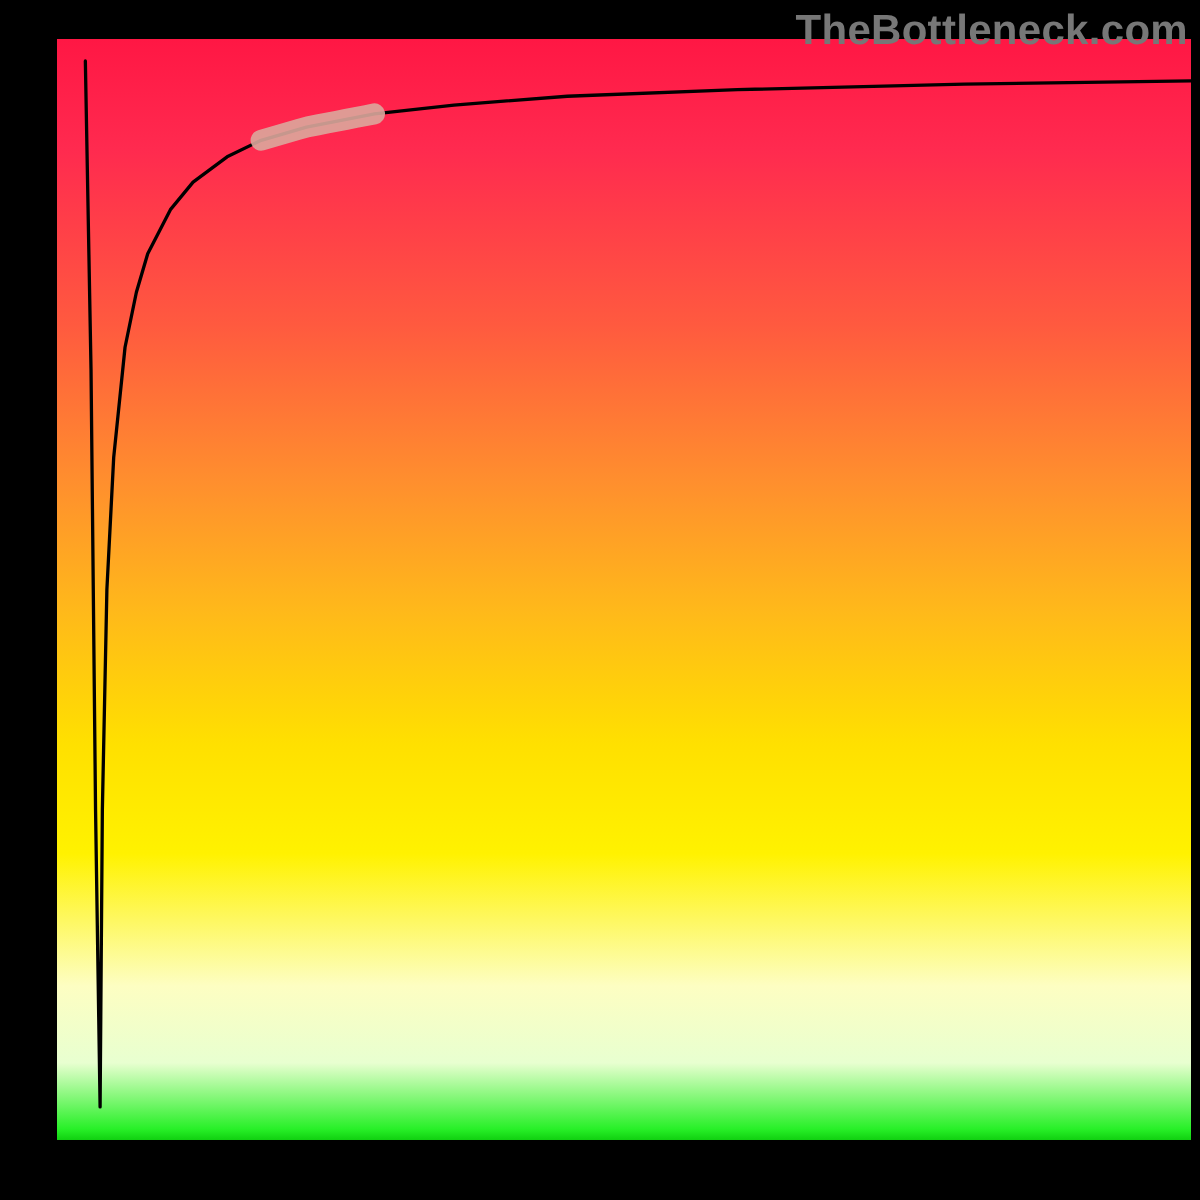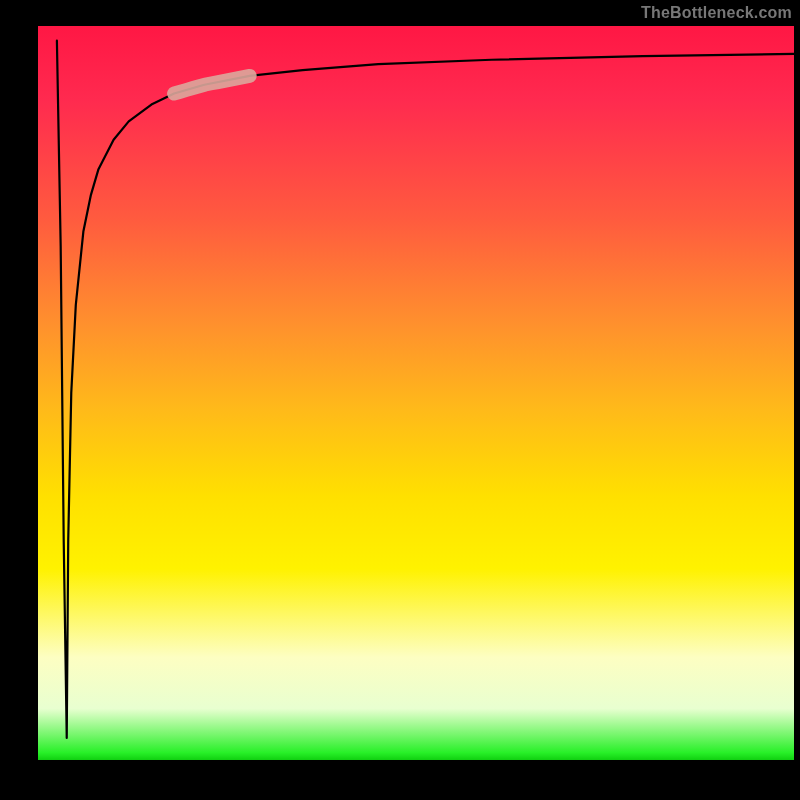--- a/index.html
+++ b/index.html
@@ -36,21 +36,21 @@
       #e8ffd0 93%,
       #28f028 99%,
       #10d010 100%
     );
   }
   .attribution {
     position: absolute;
     right: 8px;
     top: 4px;
     color: #777;
-    font-size: 16px;
+    font-size: 28px;
     font-weight: 600;
     letter-spacing: 0.2px;
   }
   svg.curve {
     position: absolute;
     left: 38px;
     top: 26px;
     width: 756px;
     height: 734px;
     overflow: visible;

